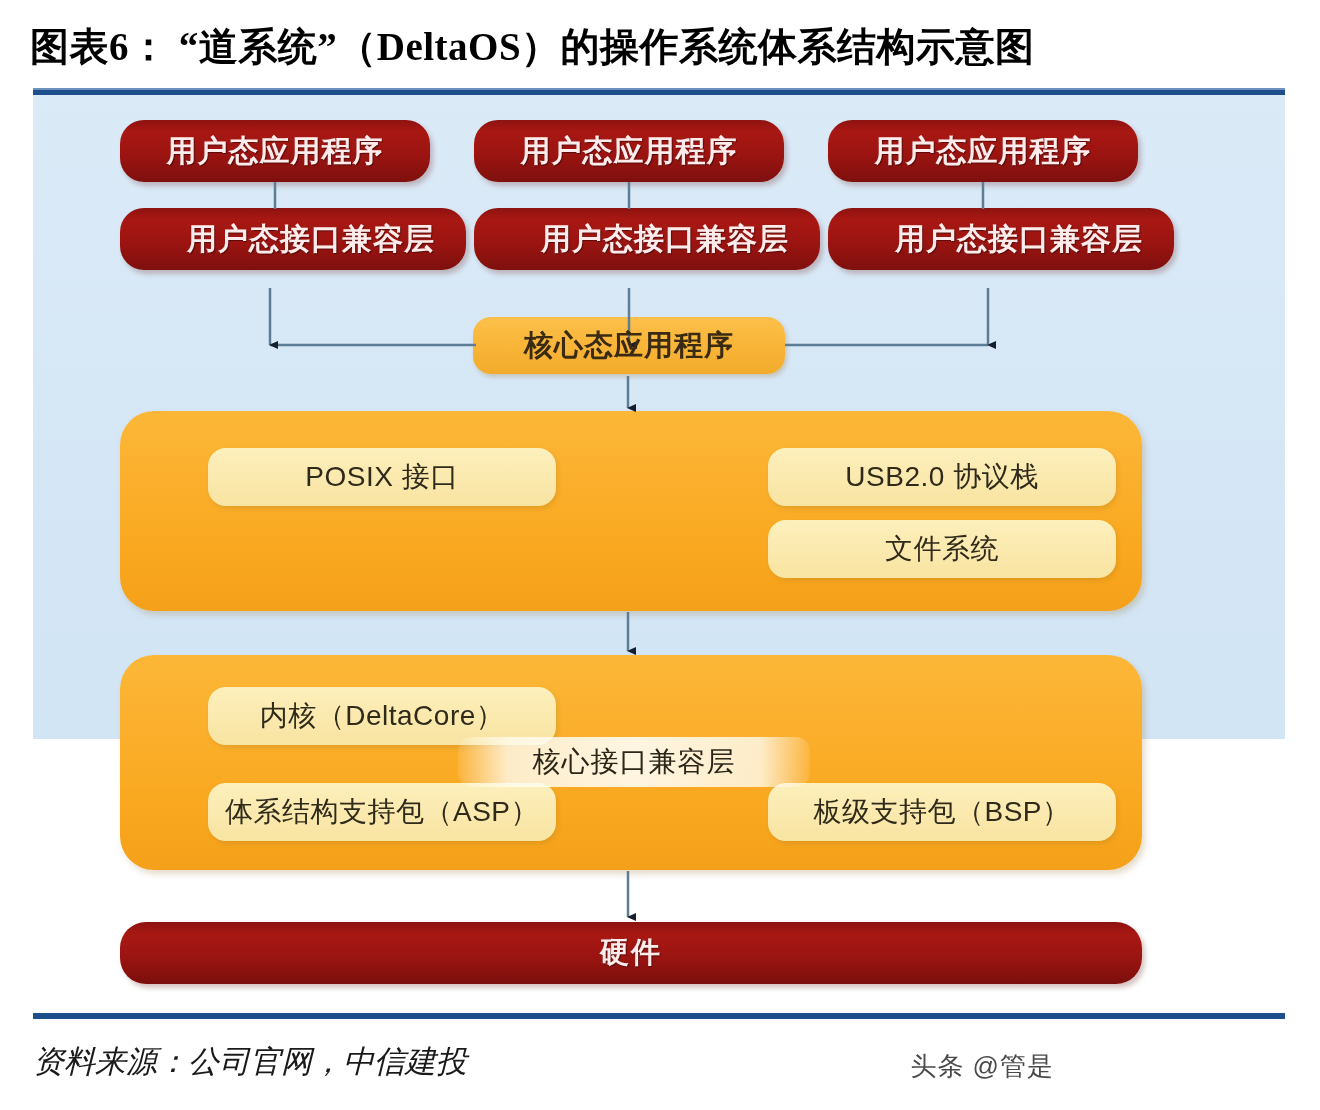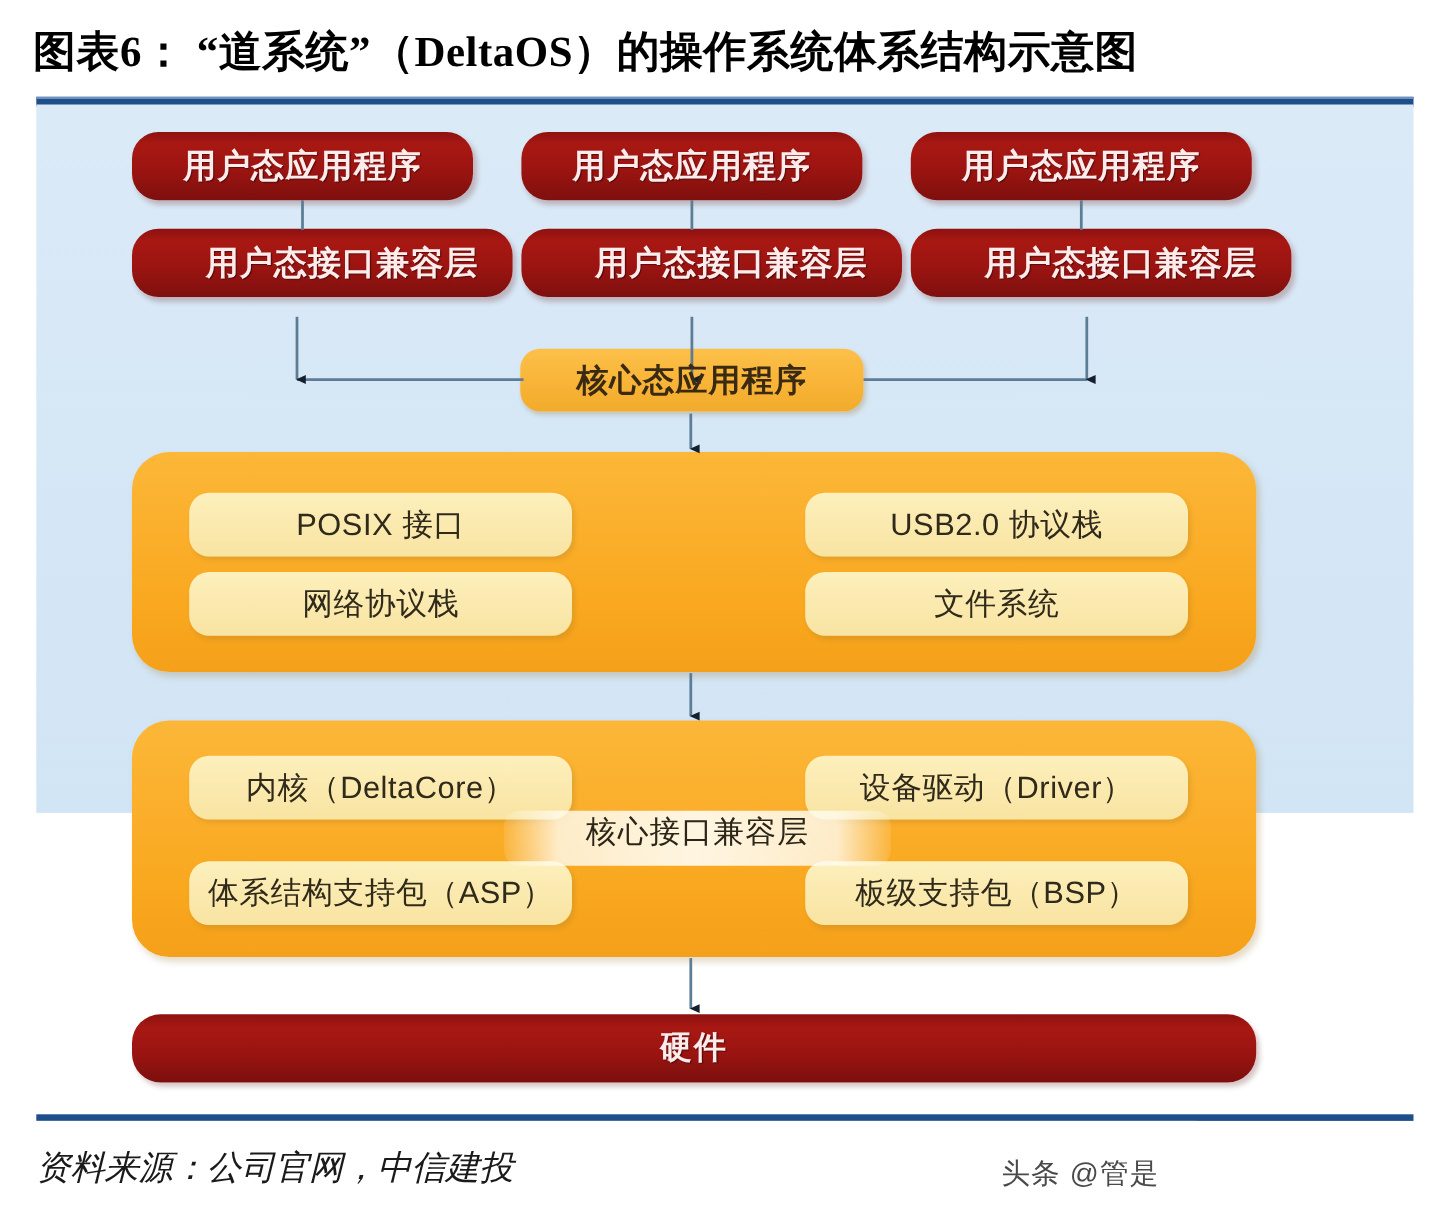--- a/index.html
+++ b/index.html
@@ -120,20 +120,21 @@
   .inner-box {
     position: absolute;
     height: 58px;
     border-radius: 18px;
     background: linear-gradient(180deg,#fdf0bc 0%, #fbeab0 45%, #f8e4a2 100%);
     box-shadow: 2px 3px 4px rgba(160,120,40,0.22);
     display: flex; align-items: center; justify-content: center;
     color: #2f2a1a;
     font-size: 28px;
     letter-spacing: 0.5px;
+    margin-left: 36px;
   }
   .inner-box.left  { left: 52px;  width: 348px; }
   .inner-box.right { left: 612px; width: 348px; }
   .inner-box.row1  { top: 37px; }
   .inner-box.row2  { top: 109px; }
 
   #kernel-panel .inner-box.row1 { top: 32px; justify-content: center; }
   #kernel-panel .inner-box.row2 { top: 128px; }
   #kernel-panel .inner-box.left  { left: 52px;  width: 348px; }
   #kernel-panel .inner-box.right { left: 612px; width: 348px; }
@@ -143,21 +144,21 @@
     position: absolute;
     left: 338px; top: 82px;
     width: 352px; height: 50px;
     border-radius: 14px;
     background: linear-gradient(90deg,
         rgba(255,255,255,0.10) 0%,
         rgba(255,252,240,0.80) 14%,
         rgba(255,253,246,0.90) 50%,
         rgba(255,252,240,0.80) 86%,
         rgba(255,255,255,0.10) 100%);
-    display: flex; align-items: flex-start; justify-content: center;
+    display: flex; align-items: center; justify-content: center;
     color: #2b2618;
     font-size: 28px;
     letter-spacing: 1px;
     z-index: 4;
   }
 
   
   #connectors {
     position: absolute;
     left: 0; top: 0;
@@ -254,34 +255,28 @@
     <span class="boxlabel">核心态应用程序</span>
   </div>
 
   <div id="services-panel" class="orange-panel" style="left:87px; top:316px;">
     <div class="inner-box left row1">
       <span class="boxlabel">POSIX 接口</span>
     </div>
     <div class="inner-box right row1">
       <span class="boxlabel">USB2.0 协议栈</span>
     </div>
-    <div class="inner-box left row2">
-      <span class="boxlabel">网络协议栈</span>
-    </div>
     <div class="inner-box right row2">
       <span class="boxlabel">文件系统</span>
     </div>
   </div>
 
   <div id="kernel-panel" class="orange-panel" style="left:87px; top:560px;">
     <div class="inner-box left row1">
       <span class="boxlabel">内核（DeltaCore）</span>
-    </div>
-    <div class="inner-box right row1">
-      <span class="boxlabel">设备驱动（Driver）</span>
     </div>
     <div class="inner-box left row2">
       <span class="boxlabel">体系结构支持包（ASP）</span>
     </div>
     <div class="inner-box right row2">
       <span class="boxlabel">板级支持包（BSP）</span>
     </div>
     <div id="core-compat-band">
       <span class="boxlabel">核心接口兼容层</span>
     </div>

